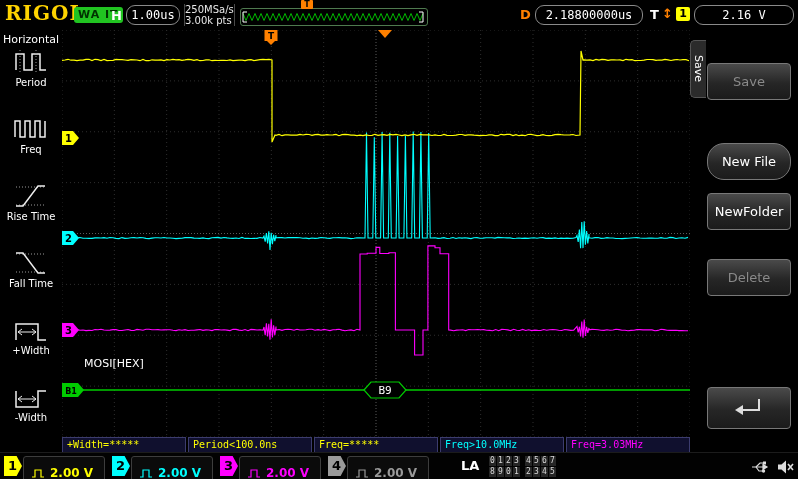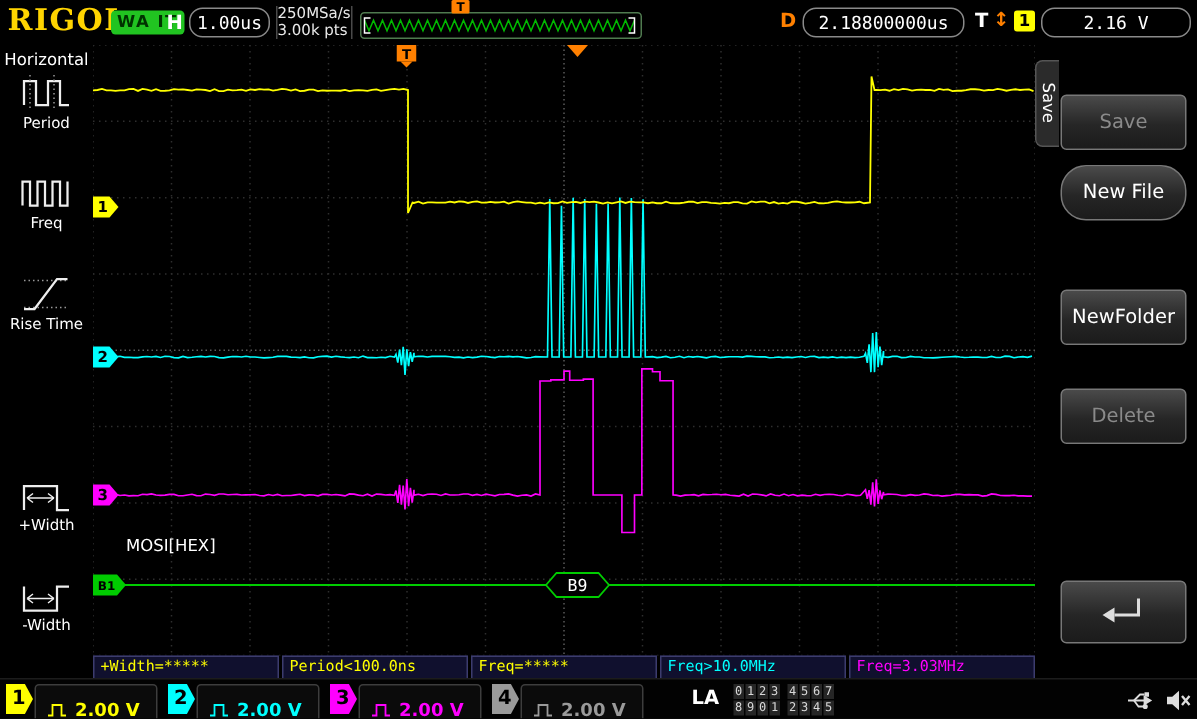--- a/index.html
+++ b/index.html
@@ -116,20 +116,27 @@
     </div>
 
     <div class="sb-item" style="top:150px">
       <svg width="34" height="30">
         <path d="M2,7 H31 M2,25 H31" stroke="#999" stroke-width="1" stroke-dasharray="1 2"></path>
         <path d="M2,26 H9 L24,6 H31" fill="none" stroke="#eee" stroke-width="1.5"></path>
       </svg>
       <span class="sb-label">Rise Time</span>
     </div>
 
+    <div class="sb-item" style="top:217px">
+      <svg width="34" height="30">
+        <path d="M2,7 H31 M2,25 H31" stroke="#999" stroke-width="1" stroke-dasharray="1 2"></path>
+        <path d="M2,6 H9 L24,26 H31" fill="none" stroke="#eee" stroke-width="1.5"></path>
+      </svg>
+      <span class="sb-label">Fall Time</span>
+    </div>
 
     <div class="sb-item" style="top:284px">
       <svg width="34" height="30">
         <path d="M2,26 V10 H24 V26 H32" fill="none" stroke="#eee" stroke-width="1.5"></path>
         <path d="M4,18 H22 M4,18 l4,-3 M4,18 l4,3 M22,18 l-4,-3 M22,18 l-4,3" fill="none" stroke="#eee" stroke-width="1"></path>
       </svg>
       <span class="sb-label">+Width</span>
     </div>
 
     <div class="sb-item" style="top:351px">
@@ -191,21 +198,21 @@
     <div class="meas" style="color: rgb(255, 255, 0);">+Width=*****</div>
     <div class="meas" style="color: rgb(255, 255, 0);">Period&lt;100.0ns</div>
     <div class="meas" style="color: rgb(255, 255, 0);">Freq=*****</div>
     <div class="meas" style="color: rgb(0, 255, 255);">Freq&gt;10.0MHz</div>
     <div class="meas" style="color: rgb(255, 0, 255);">Freq=3.03MHz</div>
   </div>
 
   <div class="menu">
     <div class="menu-tab">Save</div>
     <div class="mbtn" style="top: 33px; color: rgb(138, 138, 138);">Save</div>
-    <div class="mbtn" style="top: 80px; color: rgb(255, 255, 255); border-radius: 17px;">New File</div>
+    <div class="mbtn" style="top: 113px; color: rgb(255, 255, 255); border-radius: 17px;">New File</div>
     <div class="mbtn" style="top: 163px; color: rgb(255, 255, 255);">NewFolder</div>
     <div class="mbtn" style="top: 229px; color: rgb(138, 138, 138);">Delete</div>
     <div class="mbtn" style="top:357px;height:42px">
       <svg width="34" height="24">
         <path d="M27,3 V14 H11" fill="none" stroke="#ddd" stroke-width="2"></path>
         <polygon points="11,9 11,19 3,14" fill="#ddd"></polygon>
       </svg>
     </div>
   </div>
 

